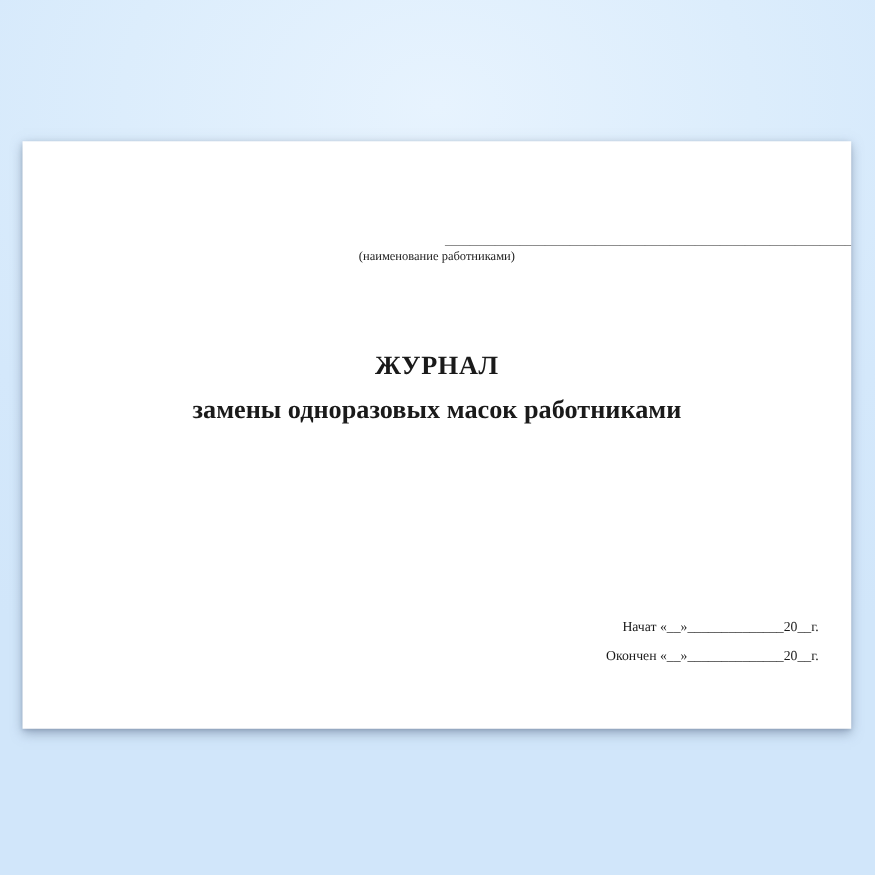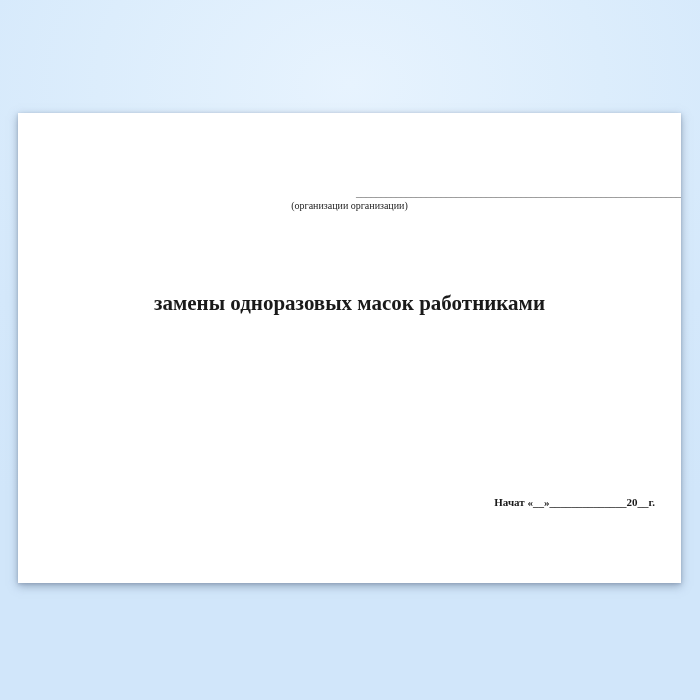--- a/index.html
+++ b/index.html
@@ -73,44 +73,46 @@
     font-size: 21px;
     line-height: 24px;
     margin-top: 11px;
   }
   .dates-block {
     position: absolute;
     top: 382px;
     right: 26px;
     text-align: right;
     color: #1a1a1a;
-    font-weight: bold;
+    font-weight: normal;
     font-size: 11px;
   }
   .date-line {
     line-height: 14px;
     white-space: nowrap;
   }
   .date-line + .date-line {
     margin-top: 9px;
   }
 </style>
 </head>
 <body>
 
 <div class="scene">
   <div class="paper">
 
     <div class="org-block">
       <span class="org-blank">_________________________________________________________________</span>
-      <span class="org-caption">(организации организации)</span>
+      <span class="org-caption">(наименование работниками)</span>
     </div>
 
     <div class="title-block">
+      <div class="title-main">ЖУРНАЛ</div>
       <div class="title-sub">замены одноразовых масок работниками</div>
     </div>
 
     <div class="dates-block">
       <div class="date-line">Начат «__»______________20__г.</div>
+      <div class="date-line">Окончен «__»______________20__г.</div>
     </div>
 
   </div>
 </div>
 
 </body></html>

